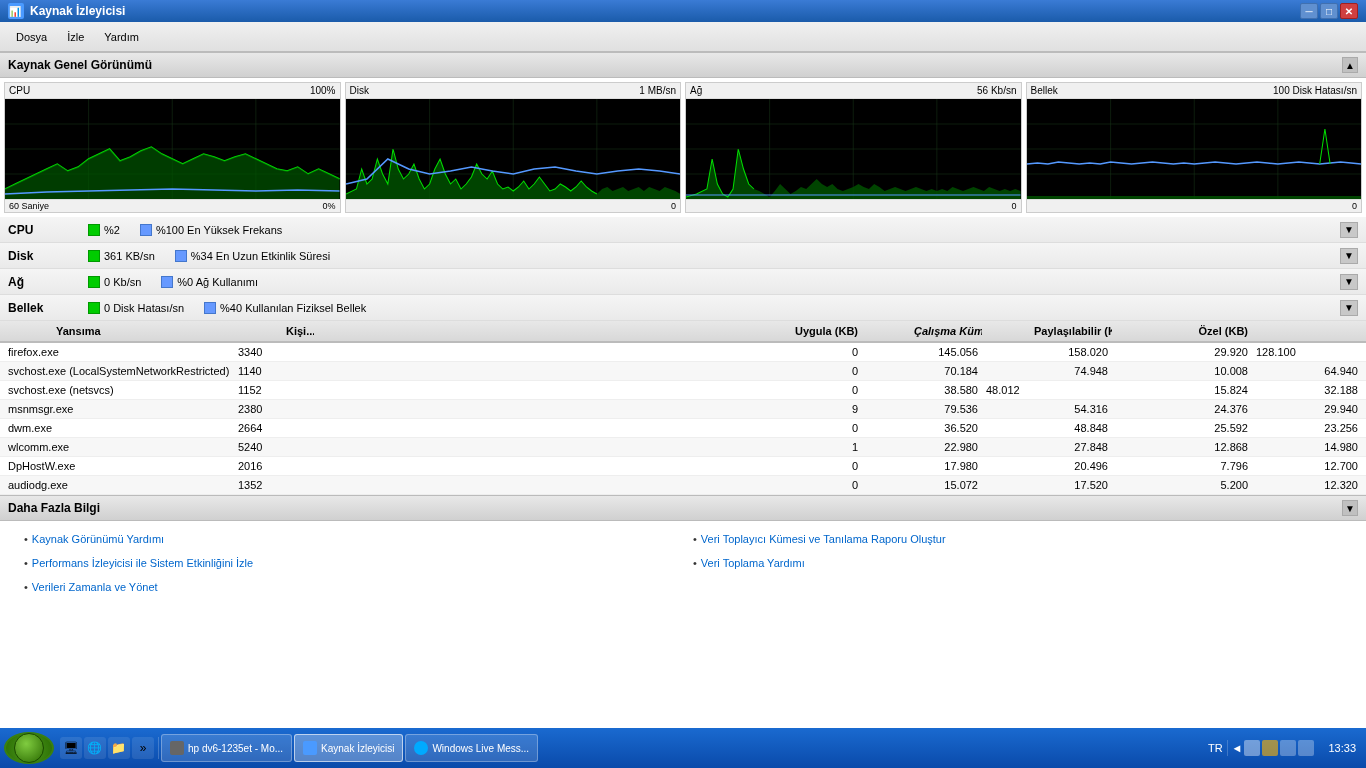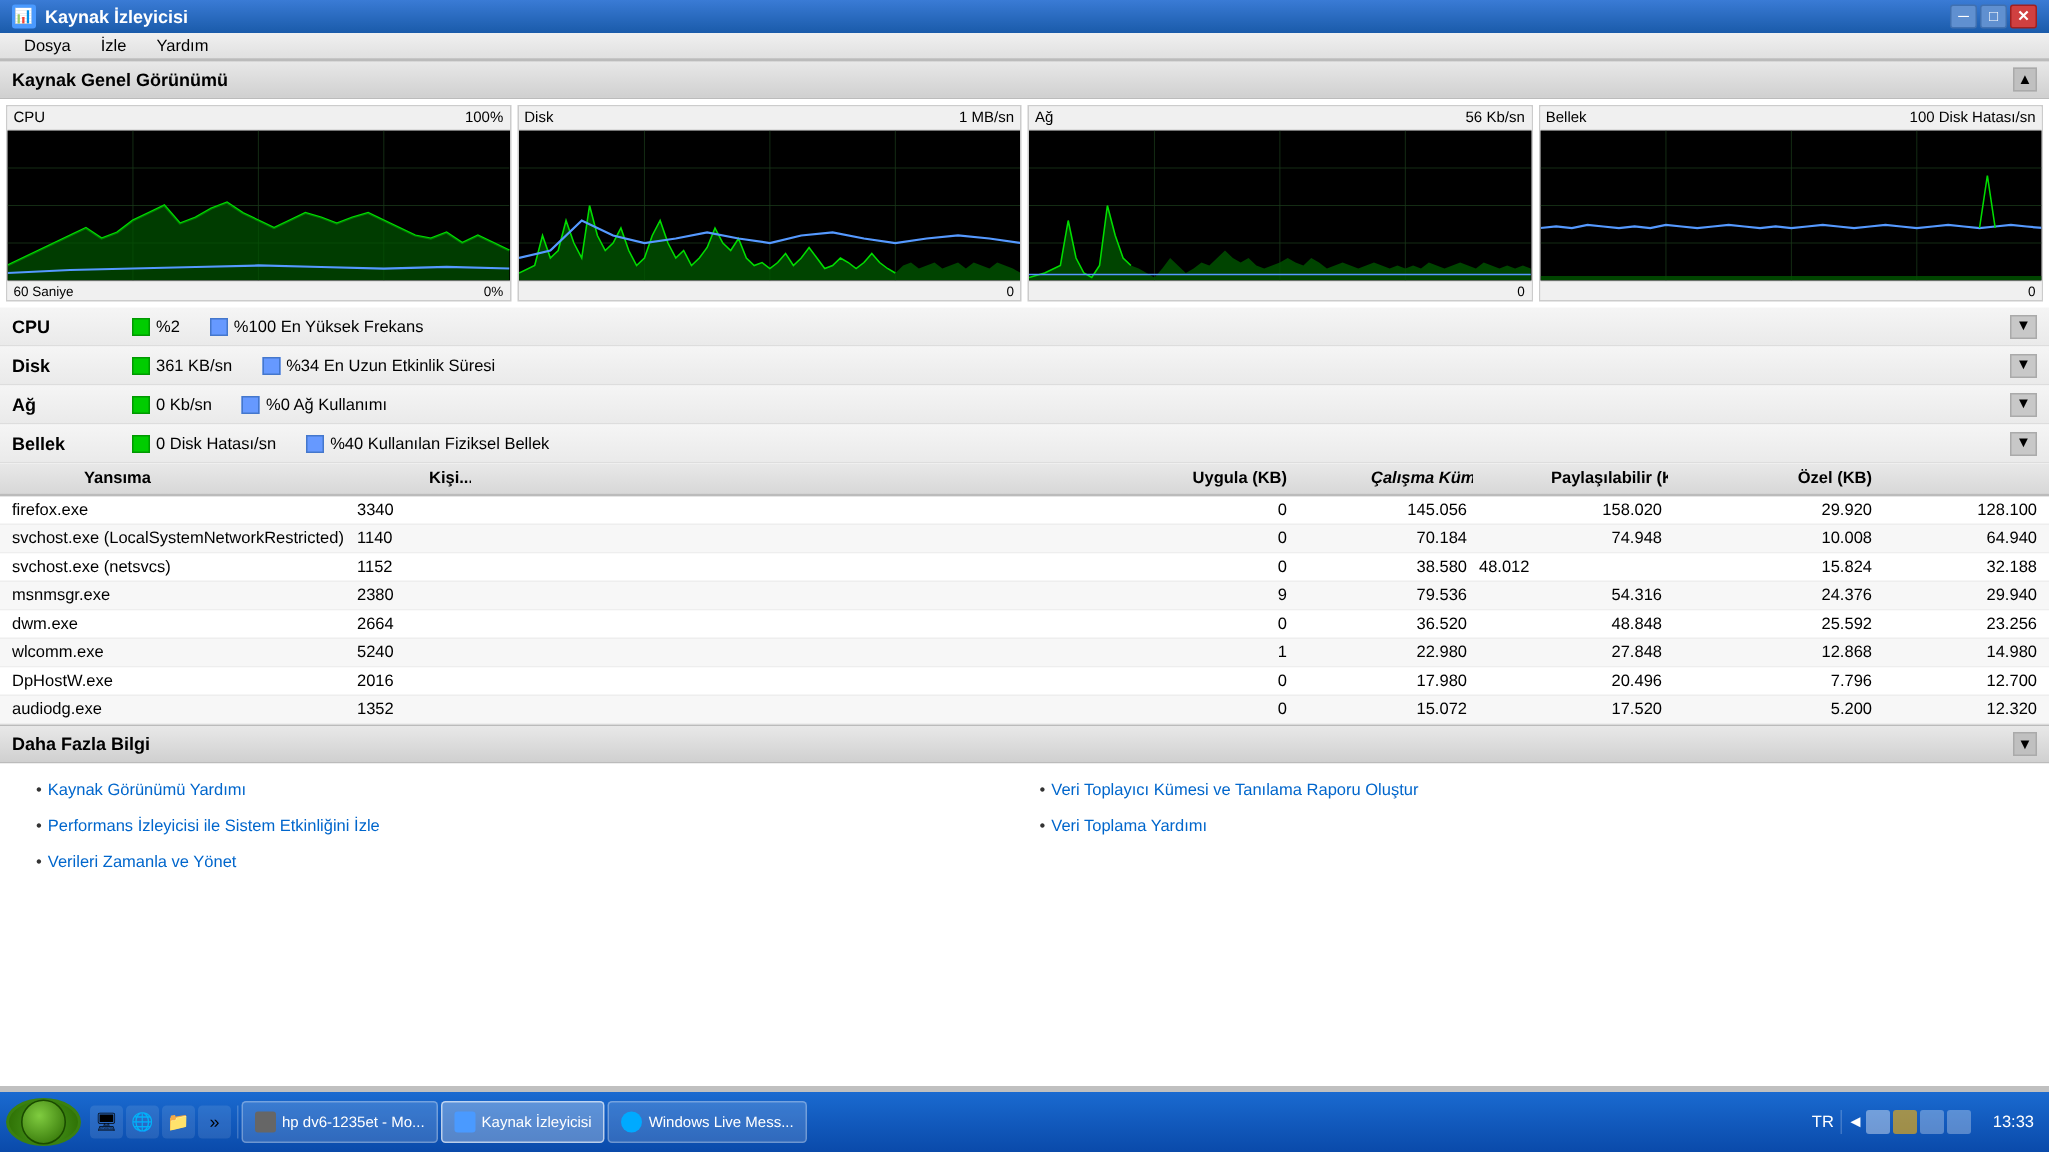--- a/index.html
+++ b/index.html
@@ -54,21 +54,21 @@
       display: flex;
       align-items: center;
       justify-content: center;
       border-radius: 2px;
     }
     .tb-btn.close { background: #d04040; border-color: #a02020; }
 
     
     .menu-bar {
       background: linear-gradient(to bottom, #f0f0f0, #e0e0e0);
-      height: 18px;
+      height: 30px;
       display: flex;
       align-items: center;
       padding: 0 8px;
       border-bottom: 1px solid #bbb;
       gap: 4px;
     }
     .menu-item {
       padding: 2px 8px;
       cursor: pointer;
       border-radius: 2px;
@@ -572,21 +572,21 @@
       <div style="text-align:right;">Özel (KB)</div>
     </div>
     <div class="table-scroll" id="table-body">
     <div class="table-row">
       <div>firefox.exe</div>
       <div>3340</div>
       <div style="text-align:right;">0</div>
       <div style="text-align:right;">145.056</div>
       <div style="text-align:right;">158.020</div>
       <div style="text-align:right;">29.920</div>
-      <div style="text-align:right;">128.100</div>
+      <div style="text-align:left;">128.100</div>
     </div>
         <div class="table-row">
       <div>svchost.exe (LocalSystemNetworkRestricted)</div>
       <div>1140</div>
       <div style="text-align:right;">0</div>
       <div style="text-align:right;">70.184</div>
       <div style="text-align:right;">74.948</div>
       <div style="text-align:right;">10.008</div>
       <div style="text-align:right;">64.940</div>
     </div>

